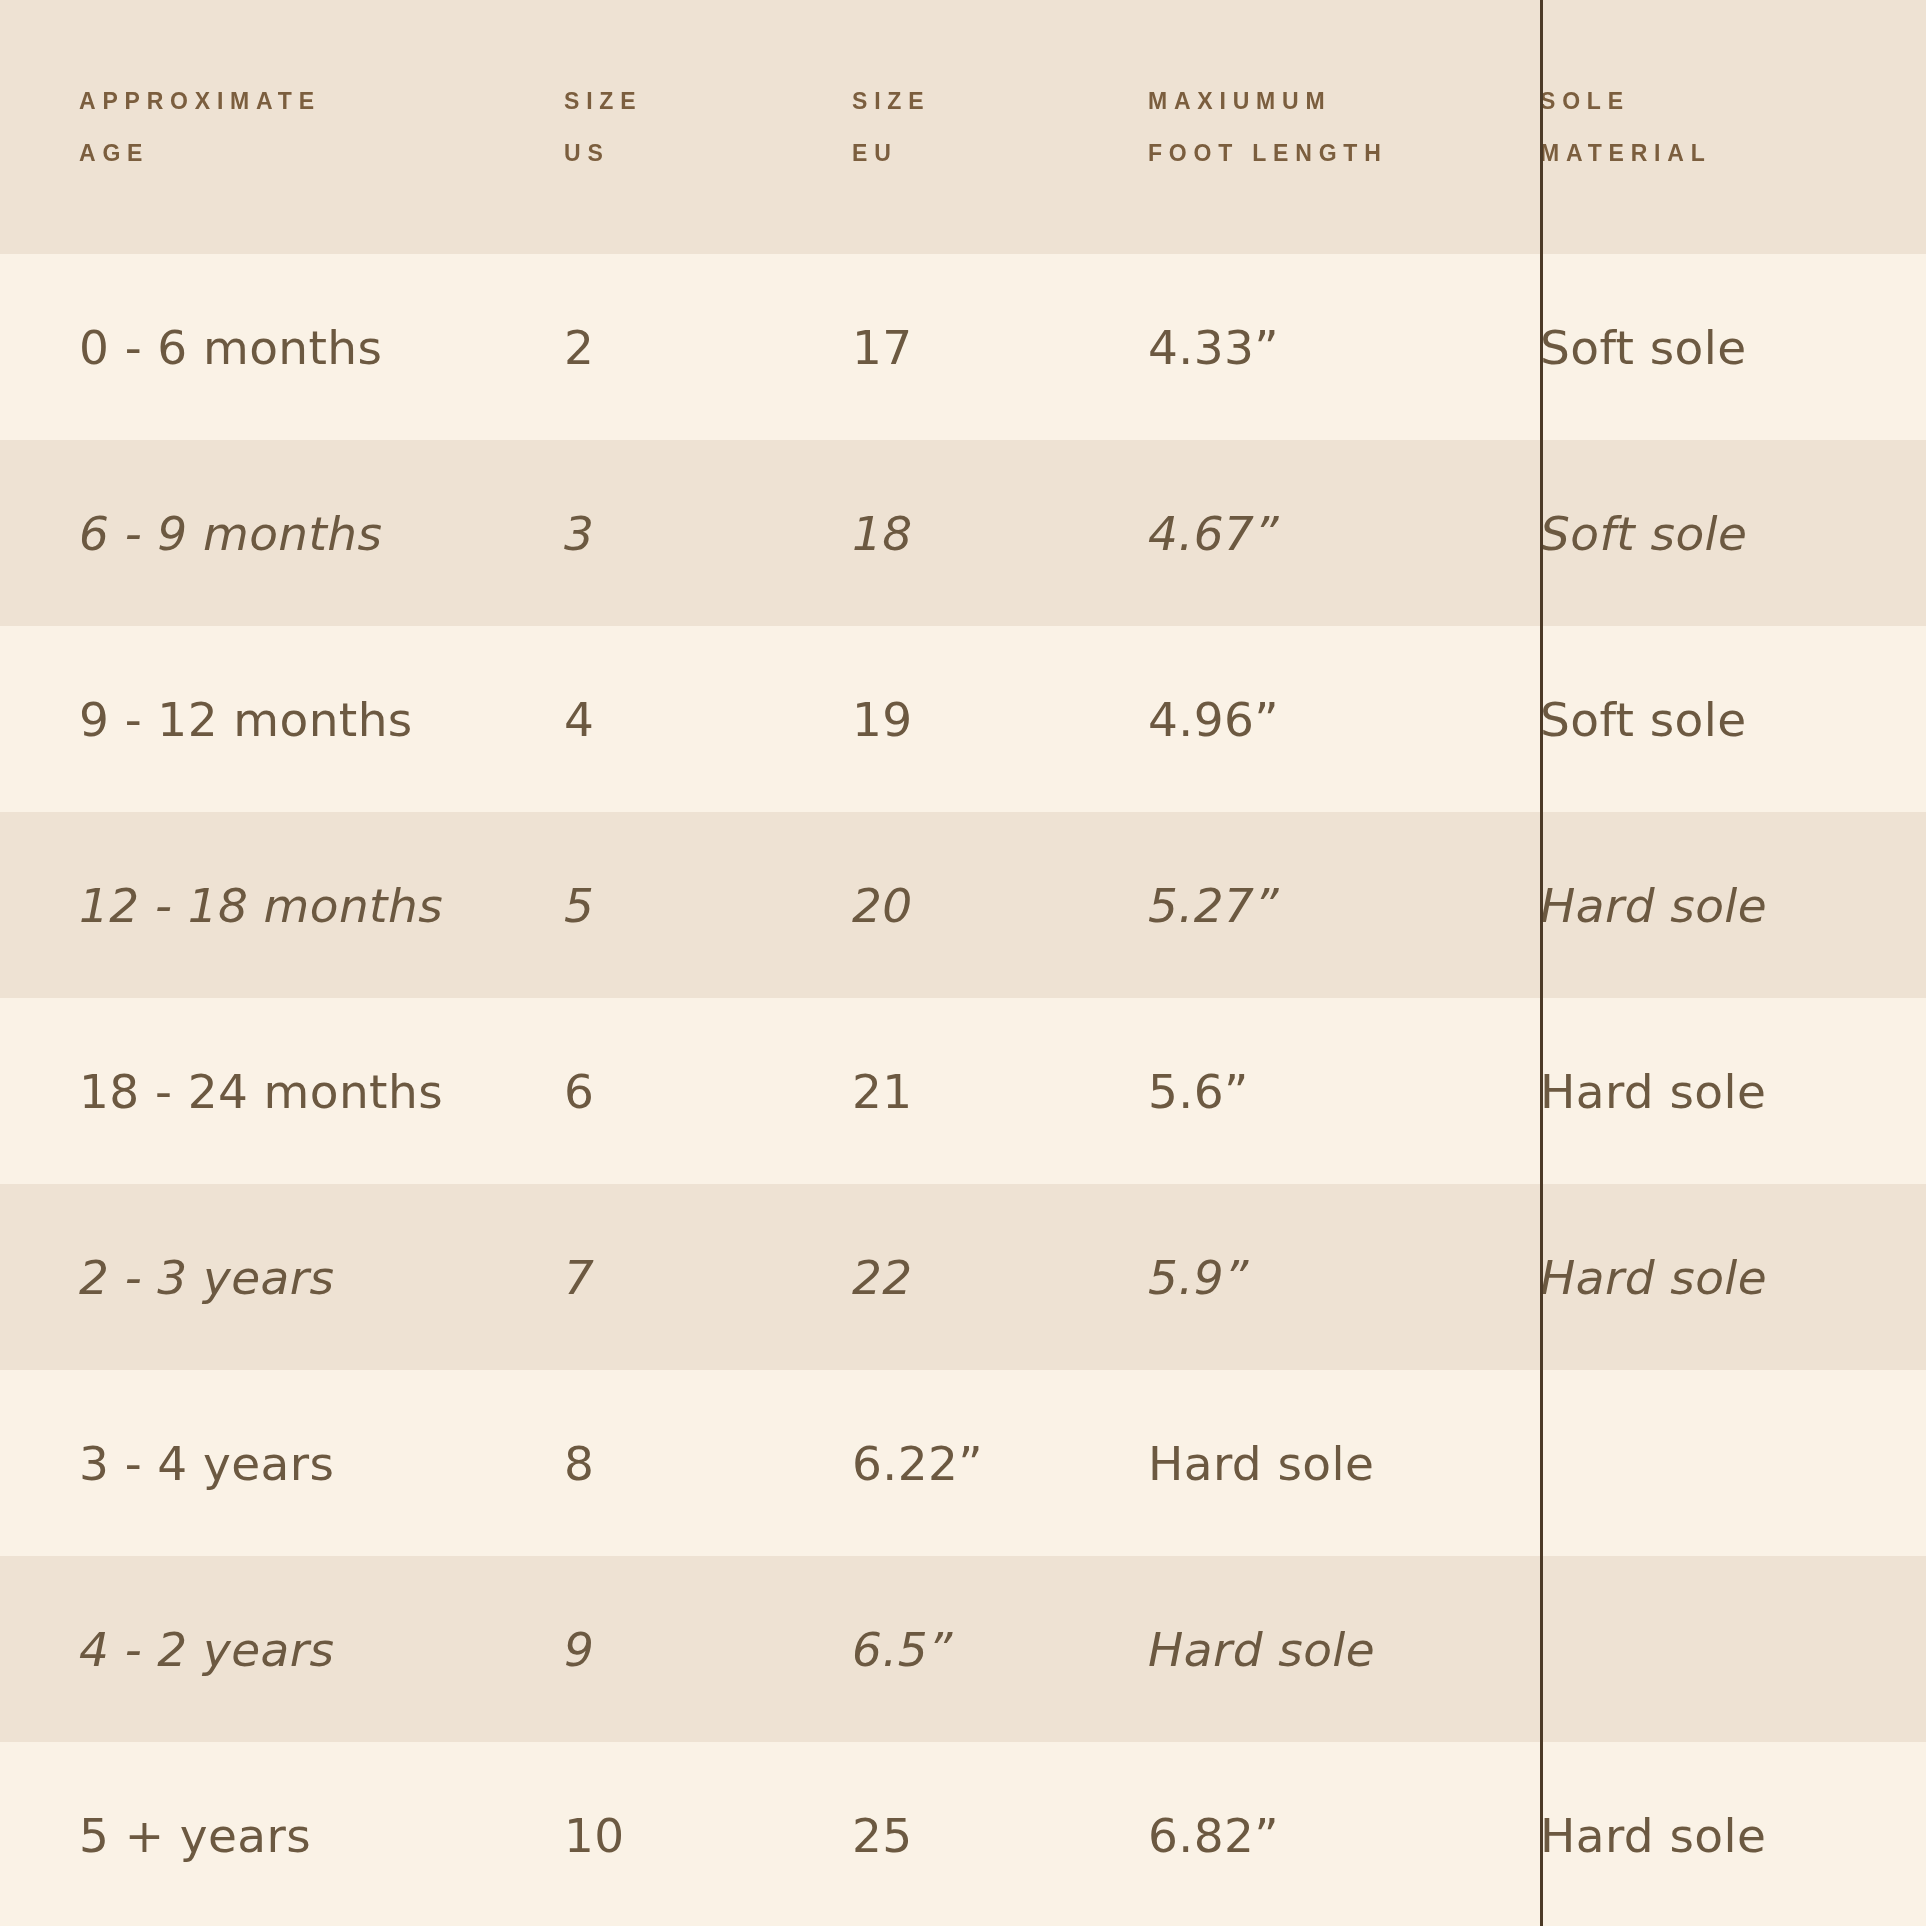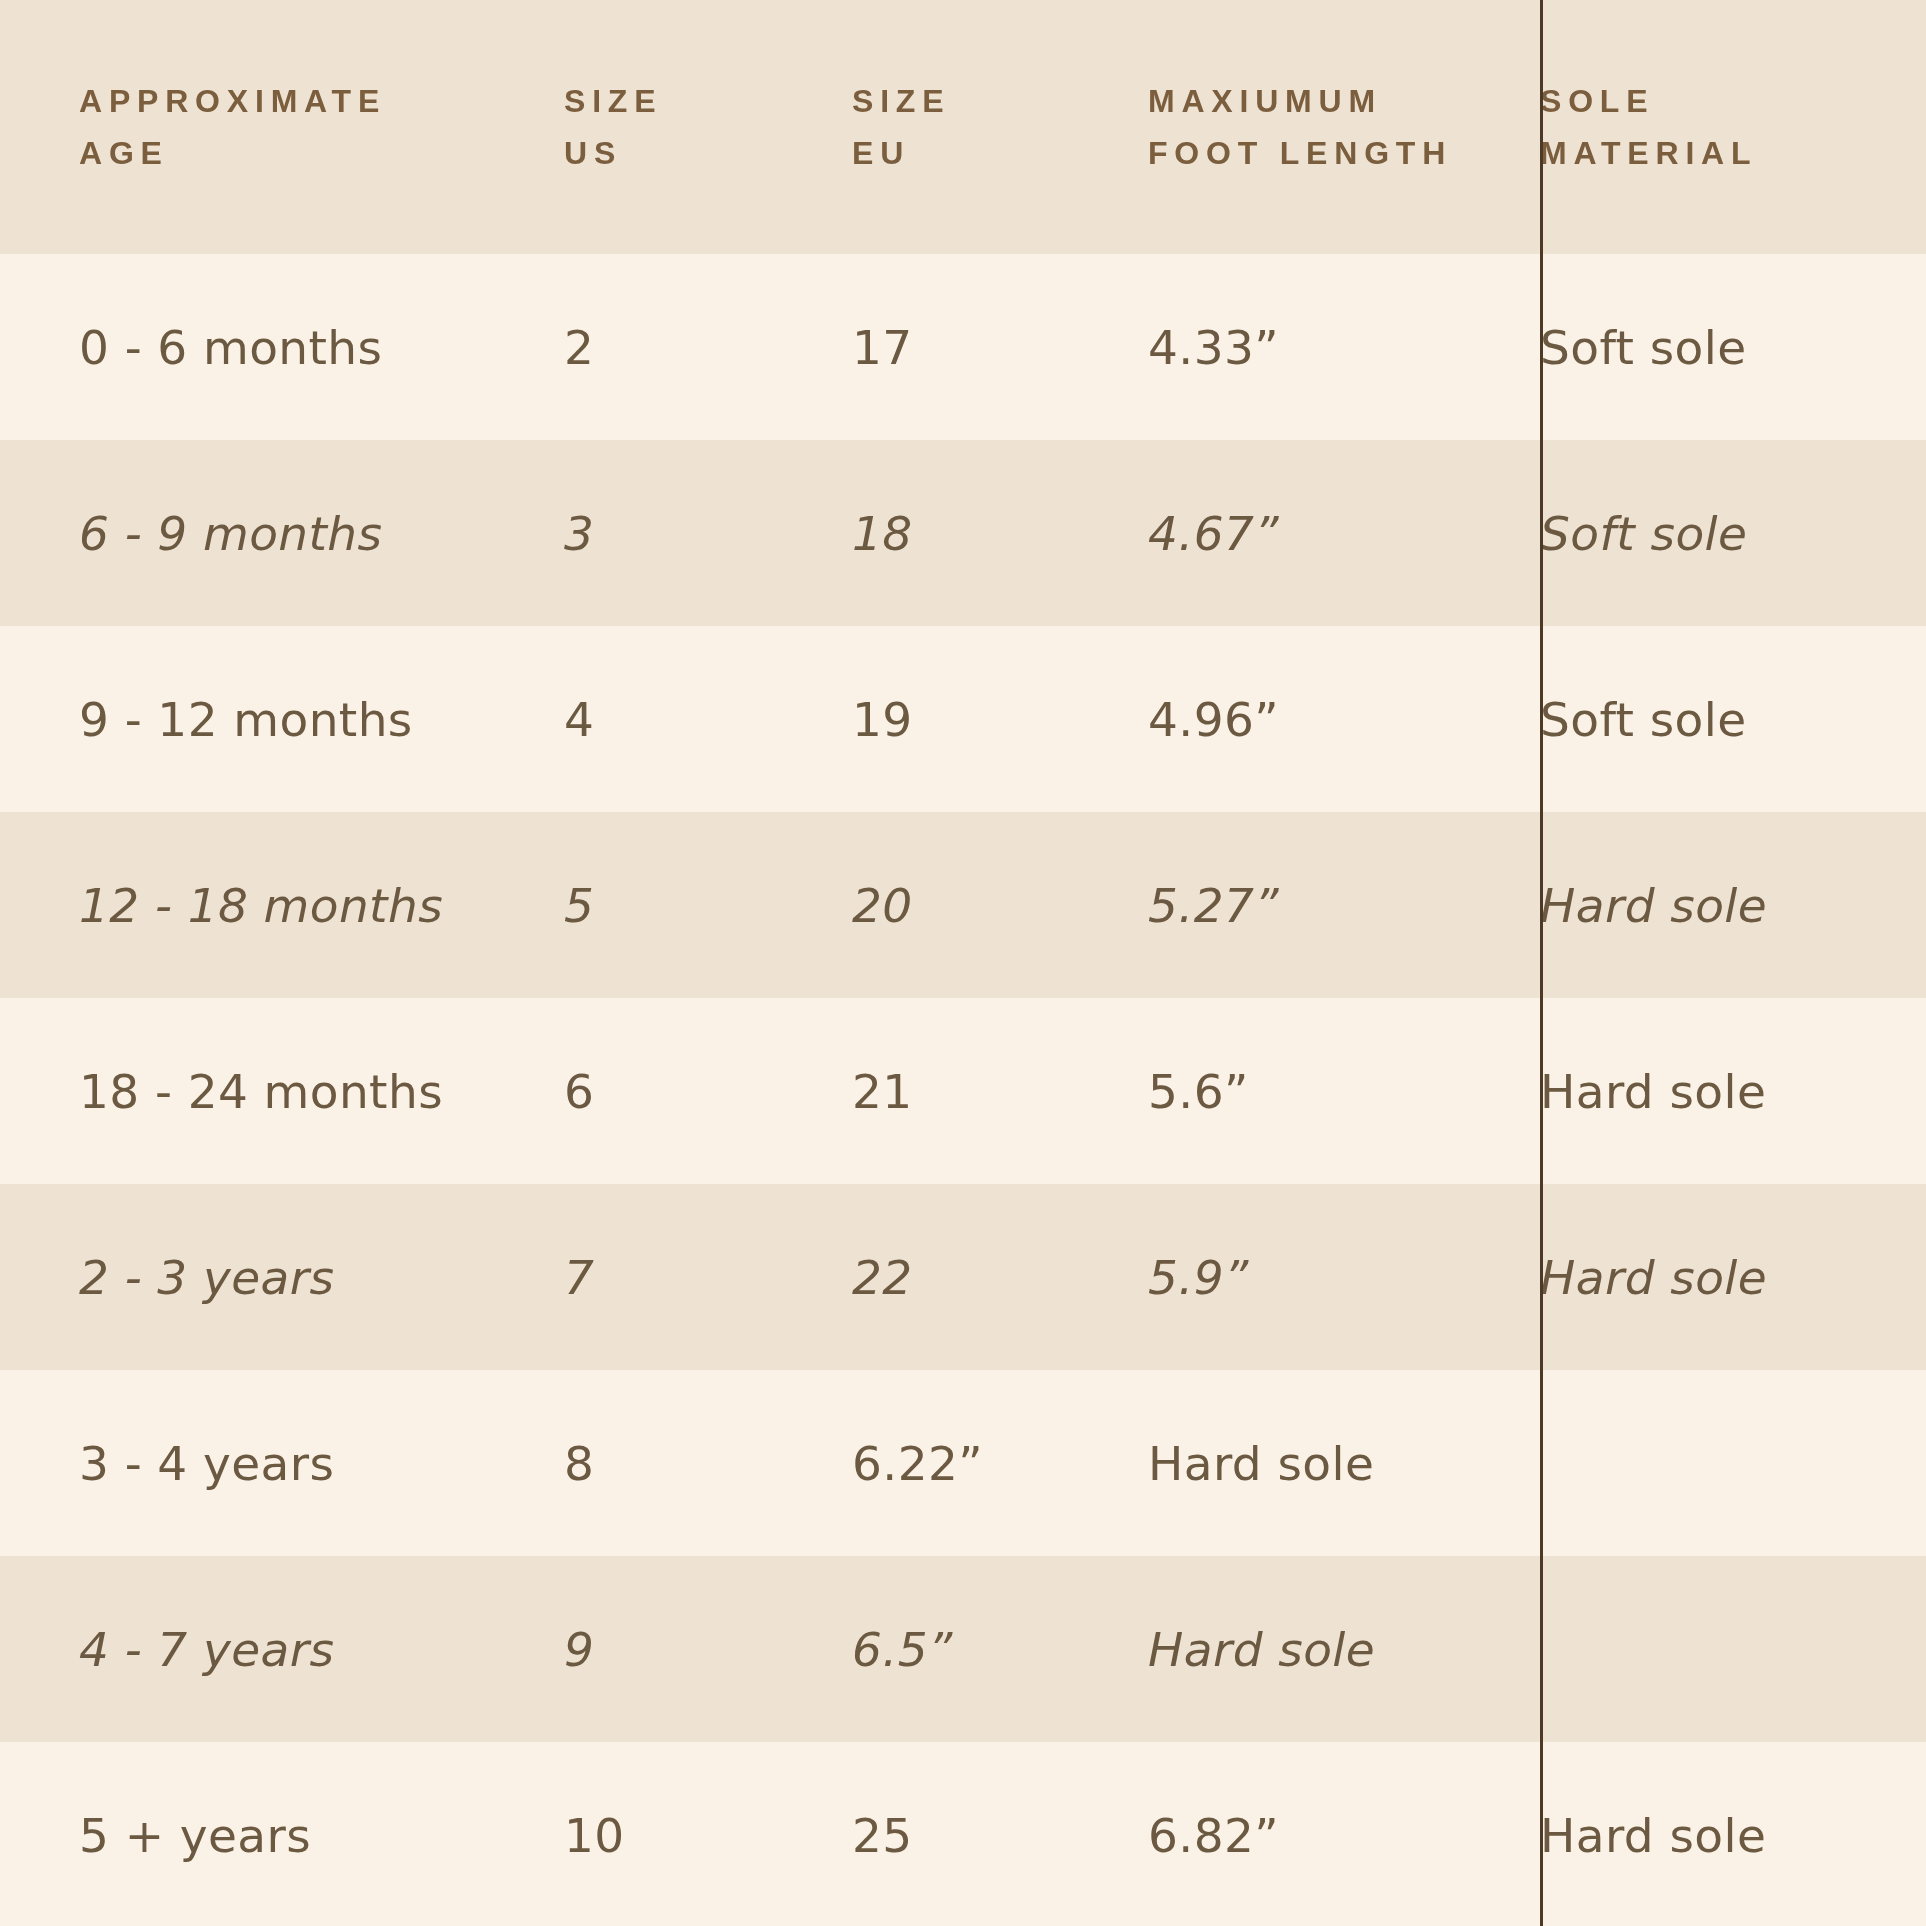--- a/index.html
+++ b/index.html
@@ -36,21 +36,21 @@
     align-items:center;
     font-size:47px;
     letter-spacing:0.4px;
     color:var(--text-body);
   }
   .hcell{
     display:flex;
     align-items:center;
     font-family:"Liberation Sans",sans-serif;
     font-weight:700;
-    font-size:32px;
+    font-size:23px;
     line-height:52px;
     letter-spacing:6.8px;
     white-space:pre-line;
     color:var(--text-header);
   }
   .col-sole{}
   .divider{
     position:absolute;
     left:1540px;
     top:0;
@@ -126,21 +126,21 @@
   </div>
 
   <div class="row">
     <div class="cell">3 - 4 years</div>
     <div class="cell">8</div>
     <div class="cell">6.22”</div>
     <div class="cell col-sole">Hard sole</div>
   </div>
 
   <div class="row alt">
-    <div class="cell">4 - 7 years</div>
+    <div class="cell">4 - 2 years</div>
     <div class="cell">9</div>
     <div class="cell">6.5”</div>
     <div class="cell col-sole">Hard sole</div>
   </div>
 
   <div class="row">
     <div class="cell">5 + years</div>
     <div class="cell">10</div>
     <div class="cell">25</div>
     <div class="cell">6.82”</div>

